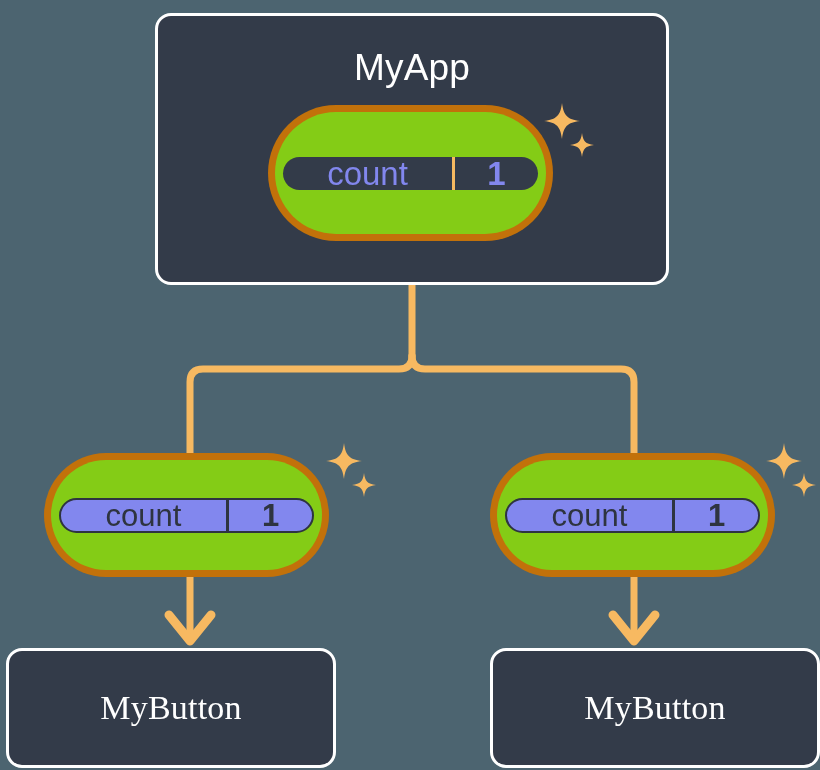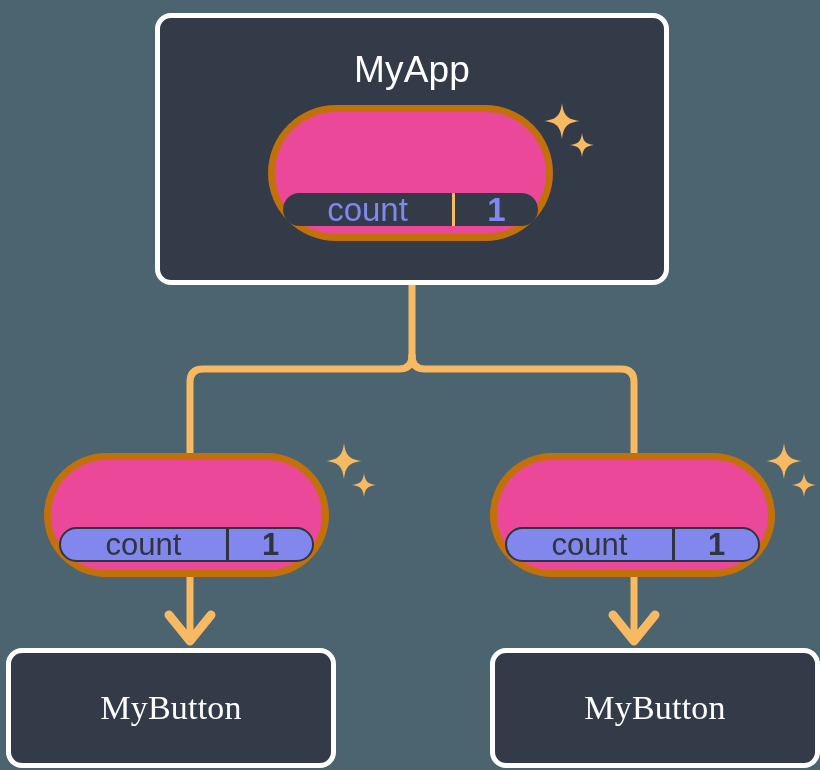--- a/index.html
+++ b/index.html
@@ -29,21 +29,21 @@
     left: 0; top: 0;
     width: 820px; height: 770px;
     z-index: 1;
     pointer-events: none;
   }
 
   
   .card {
     position: absolute;
     background: #333B49;
-    border: 5px solid #ffffff;
+    border: 3px solid #ffffff;
     border-radius: 16px;
     z-index: 2;
     display: flex;
     flex-direction: column;
     align-items: center;
   }
 
   .card-title {
     color: #FFFFFF;
     font-size: 37px;
@@ -83,24 +83,24 @@
     border-radius: 999px;
     display: flex;
     align-items: stretch;
     
     background: #C2710A;
     padding: 7px;
   }
   .pill-inner {
     flex: 1;
     display: flex;
-    align-items: flex-end;
+    align-items: center;
     border-radius: 999px;
     
-    background: #ec4899;
+    background: #84cc16;
     padding: 8px;
   }
   .pill-body {
     flex: 1;
     display: flex;
     align-items: stretch;
     border-radius: 999px;
     overflow: hidden;
   }
 

